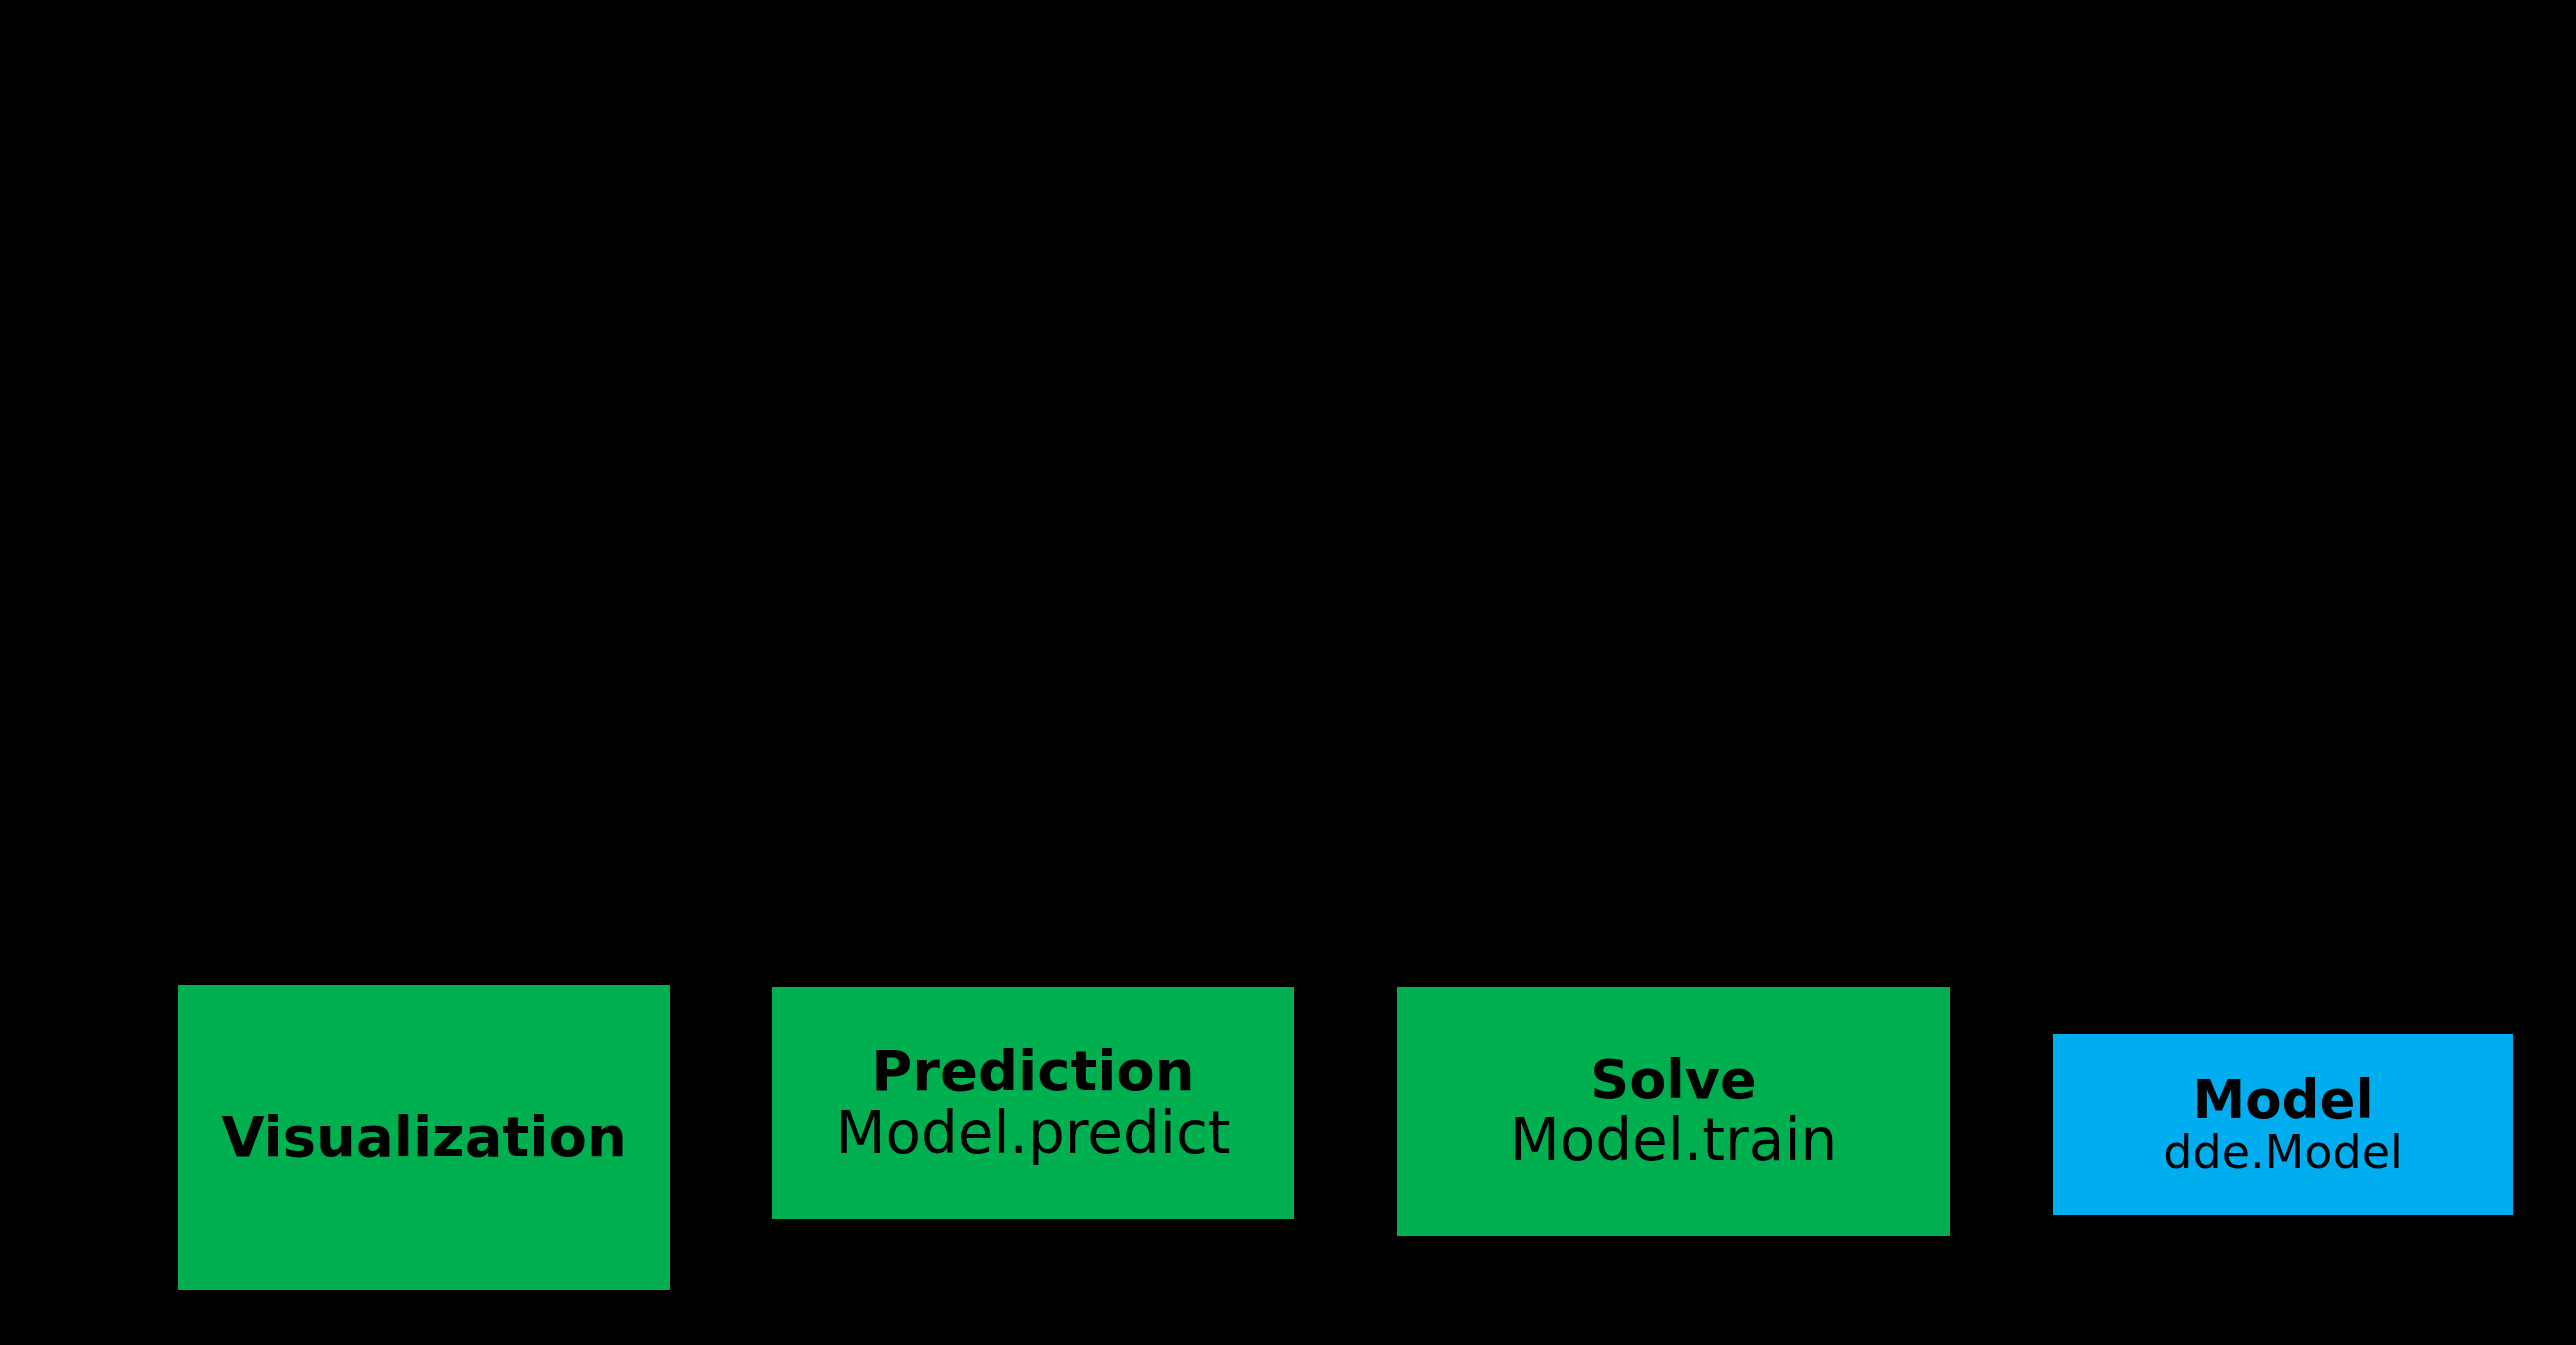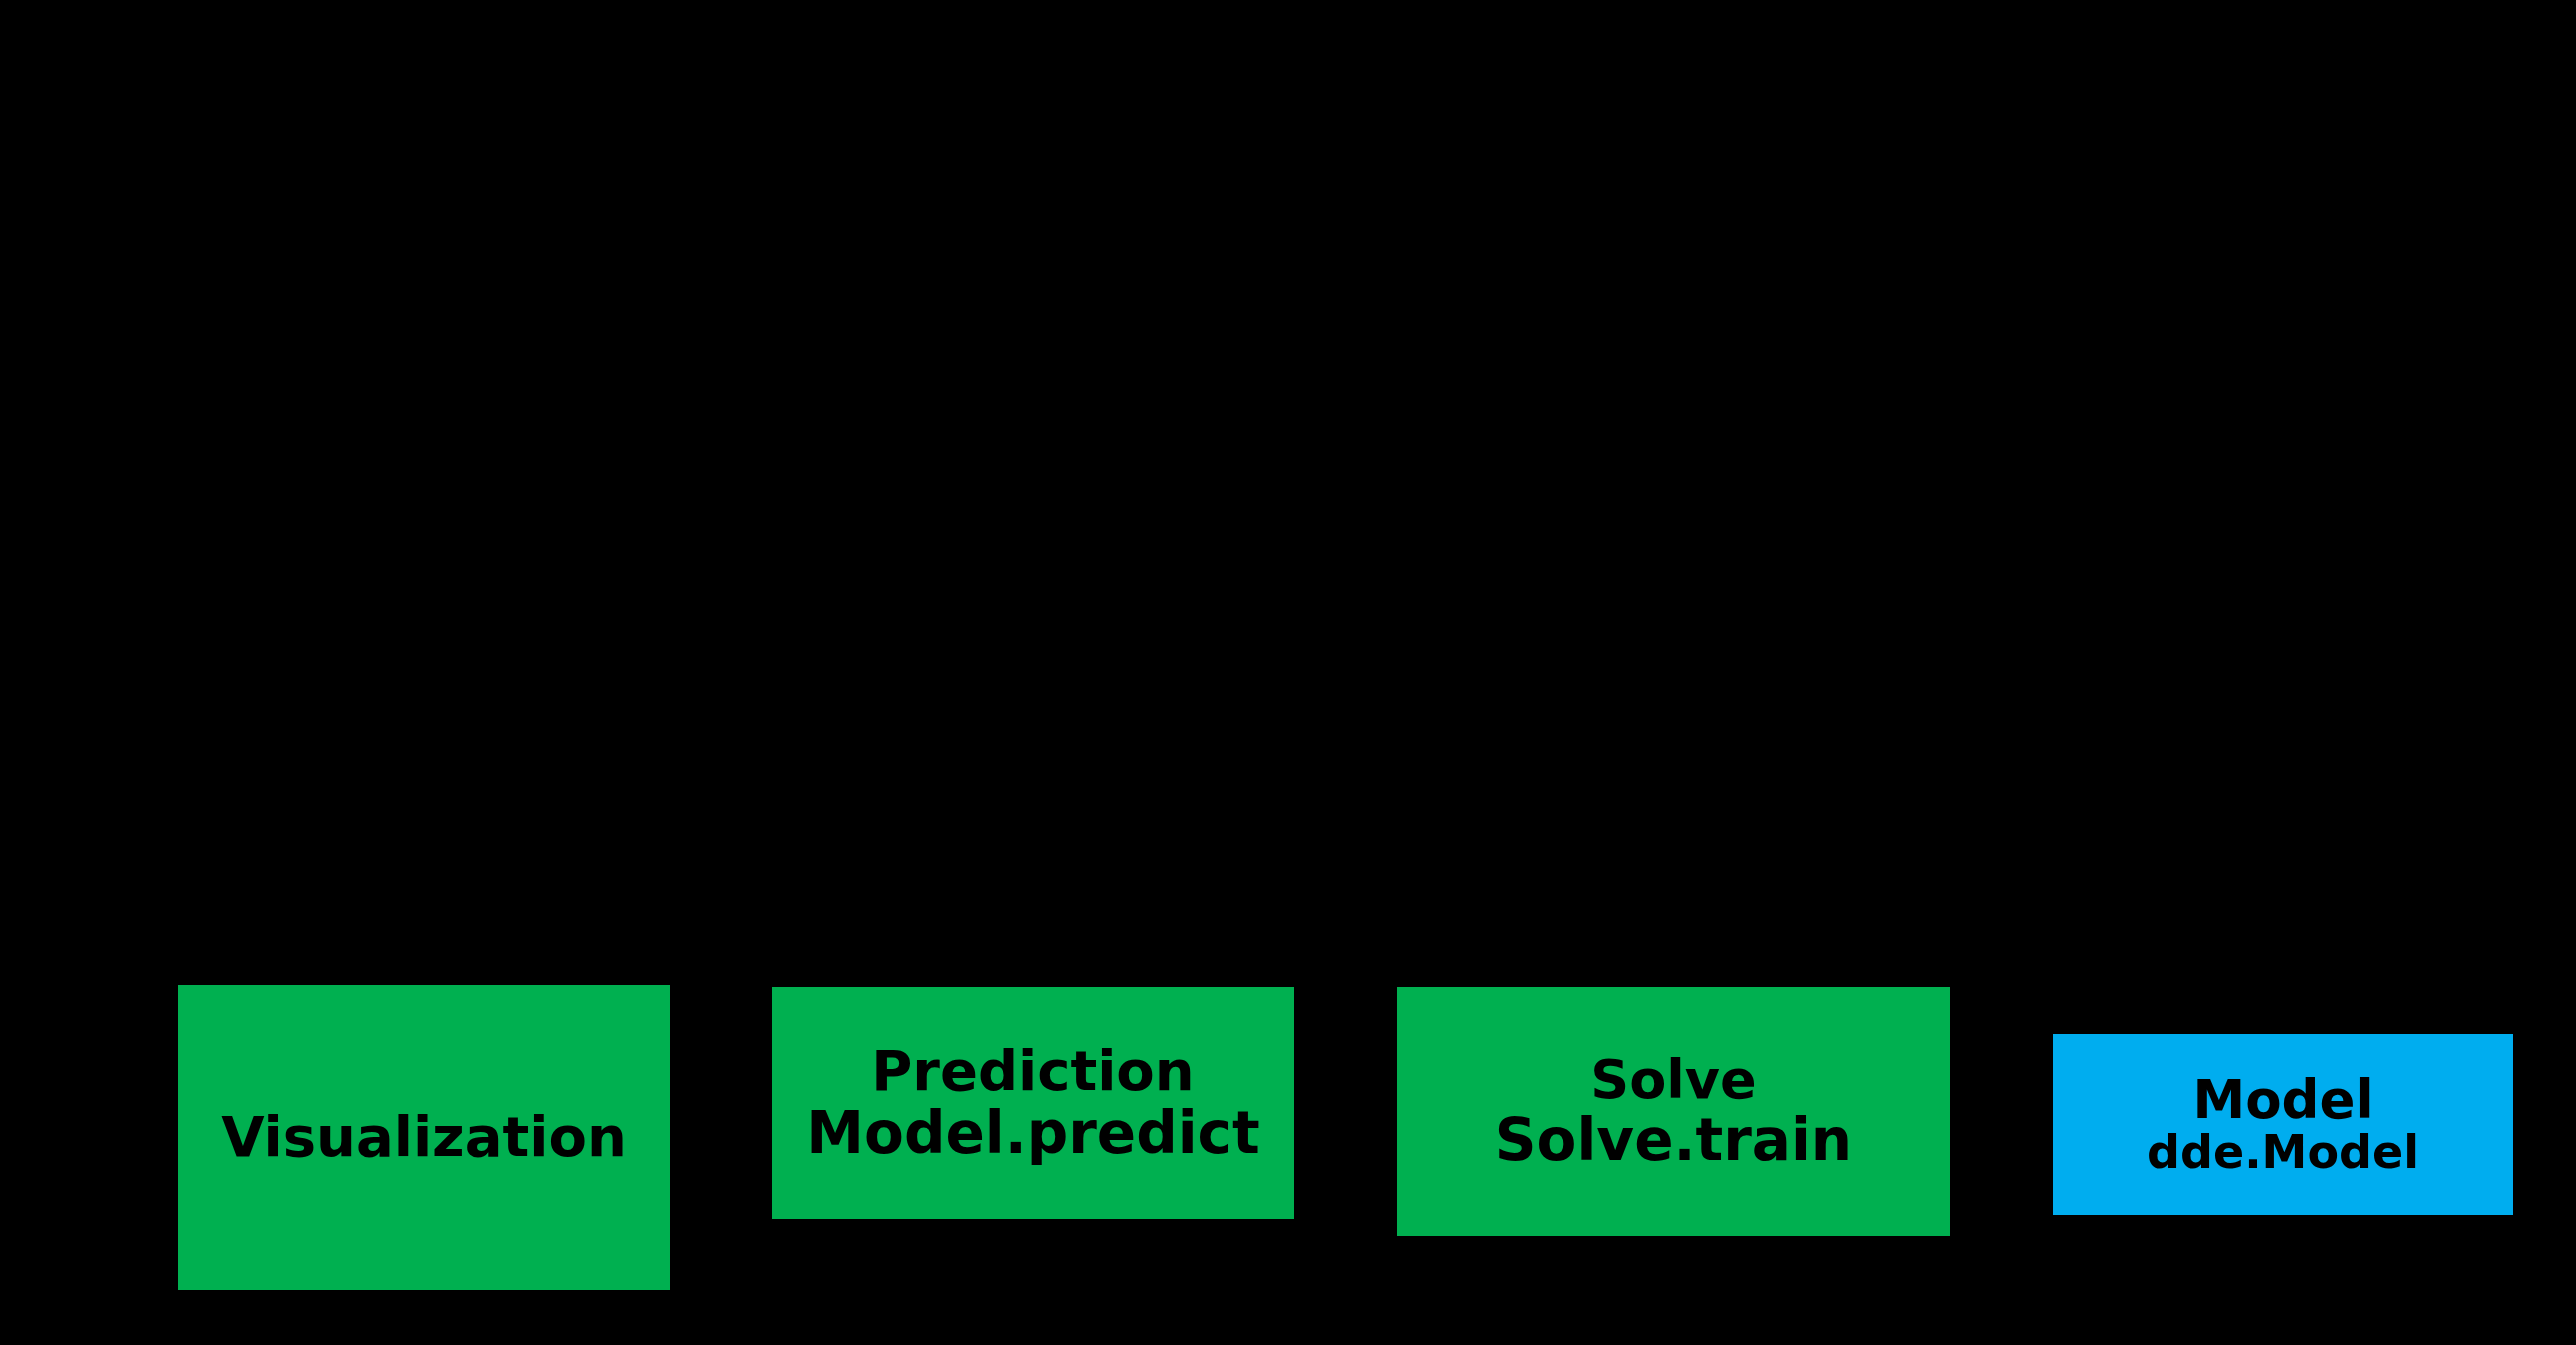--- a/index.html
+++ b/index.html
@@ -43,21 +43,21 @@
     text-align: center;
     line-height: 1.08;
     overflow: visible;
   }
 
   .node .line {
     display: block;
     white-space: nowrap;
   }
   .node .line.bold   { font-weight: bold; }
-  .node .line.normal { font-weight: bold; }
+  .node .line.normal { font-weight: normal; }
 
   
   #node-visualization {
     left: 130px;  top: 985px;
     width: 492px; height: 305px;
     background: #00B050;
     font-size: 56px;
   }
   #node-prediction {
     left: 724px;  top: 987px;
@@ -94,21 +94,21 @@
     <span class="line bold">Visualization</span>
   </div>
 
   <div class="node" id="node-prediction">
     <span class="line bold">Prediction</span>
     <span class="line normal">Model.predict</span>
   </div>
 
   <div class="node" id="node-solve">
     <span class="line bold">Solve</span>
-    <span class="line normal">Solve.train</span>
+    <span class="line normal">Model.train</span>
   </div>
 
   <div class="node" id="node-model">
     <span class="line bold">Model</span>
     <span class="line normal">dde.Model</span>
   </div>
 
 </div>
 
 

